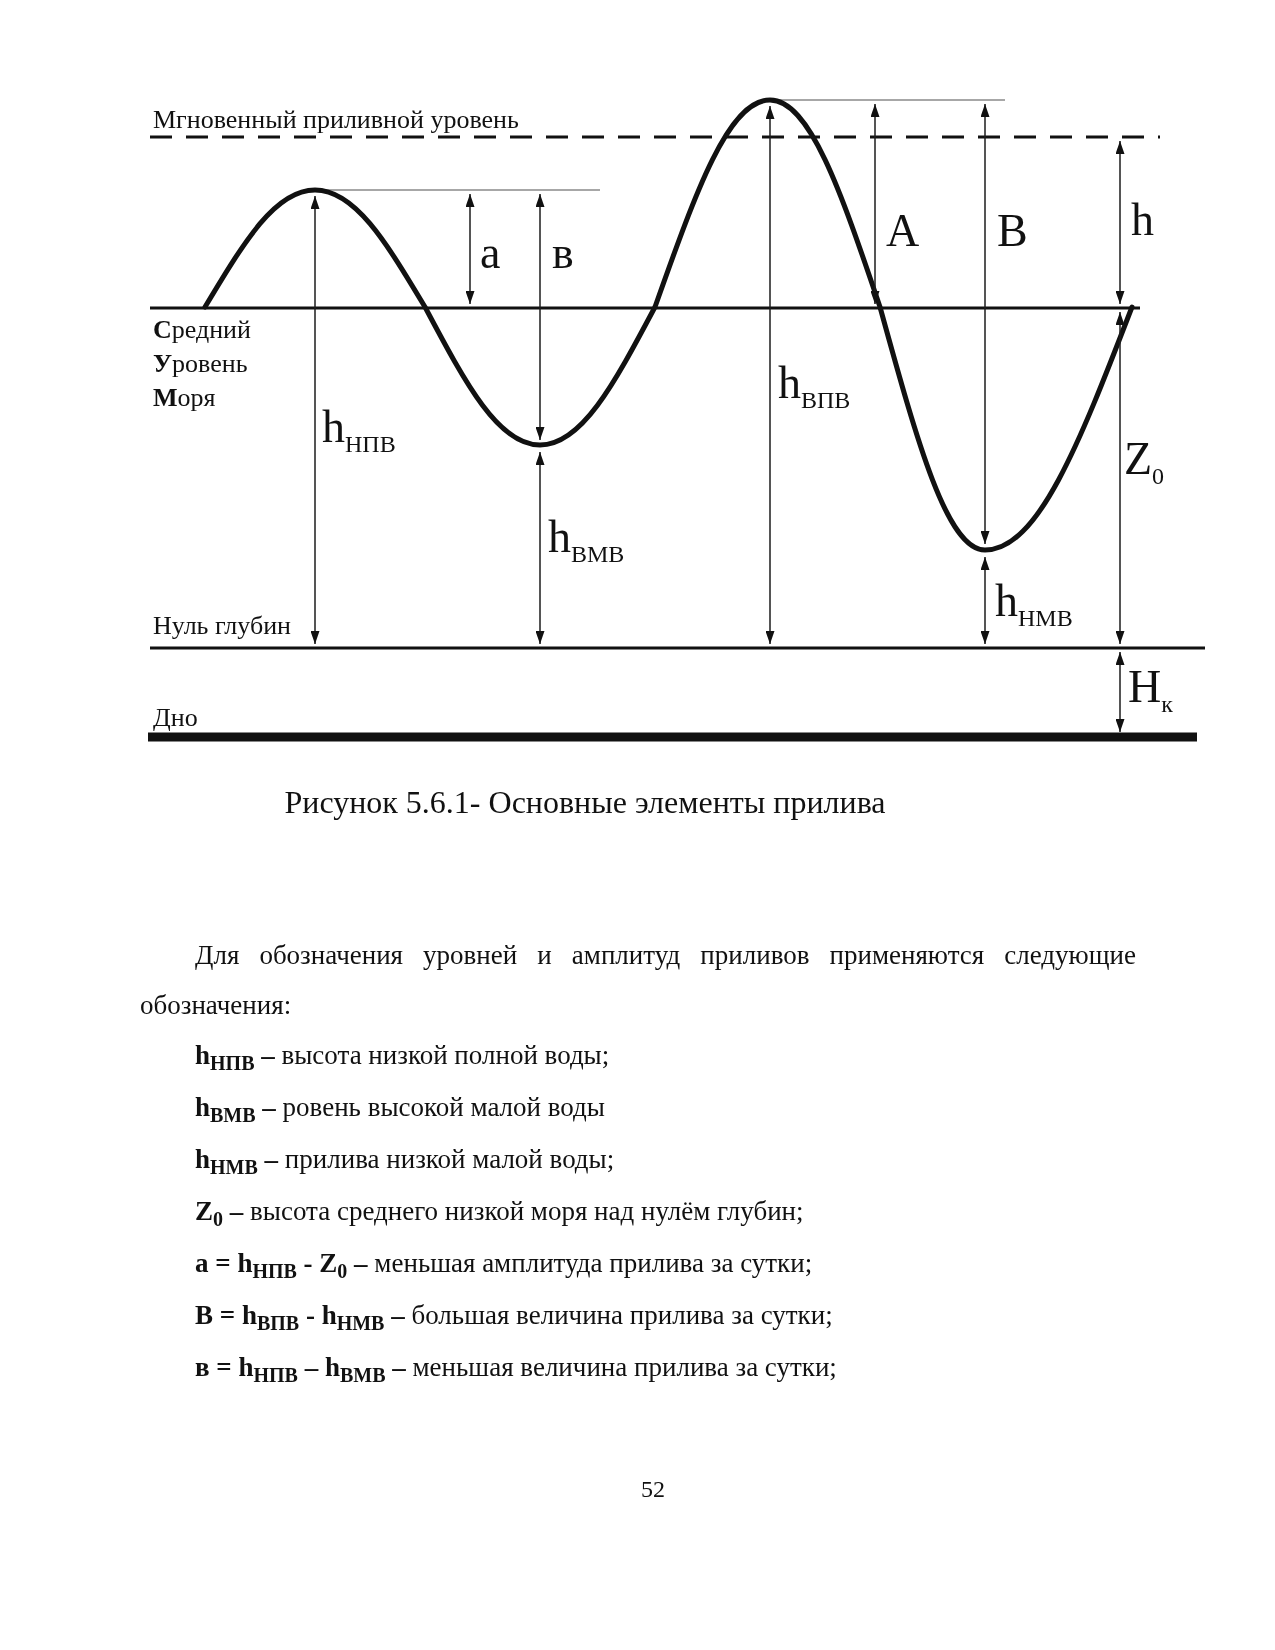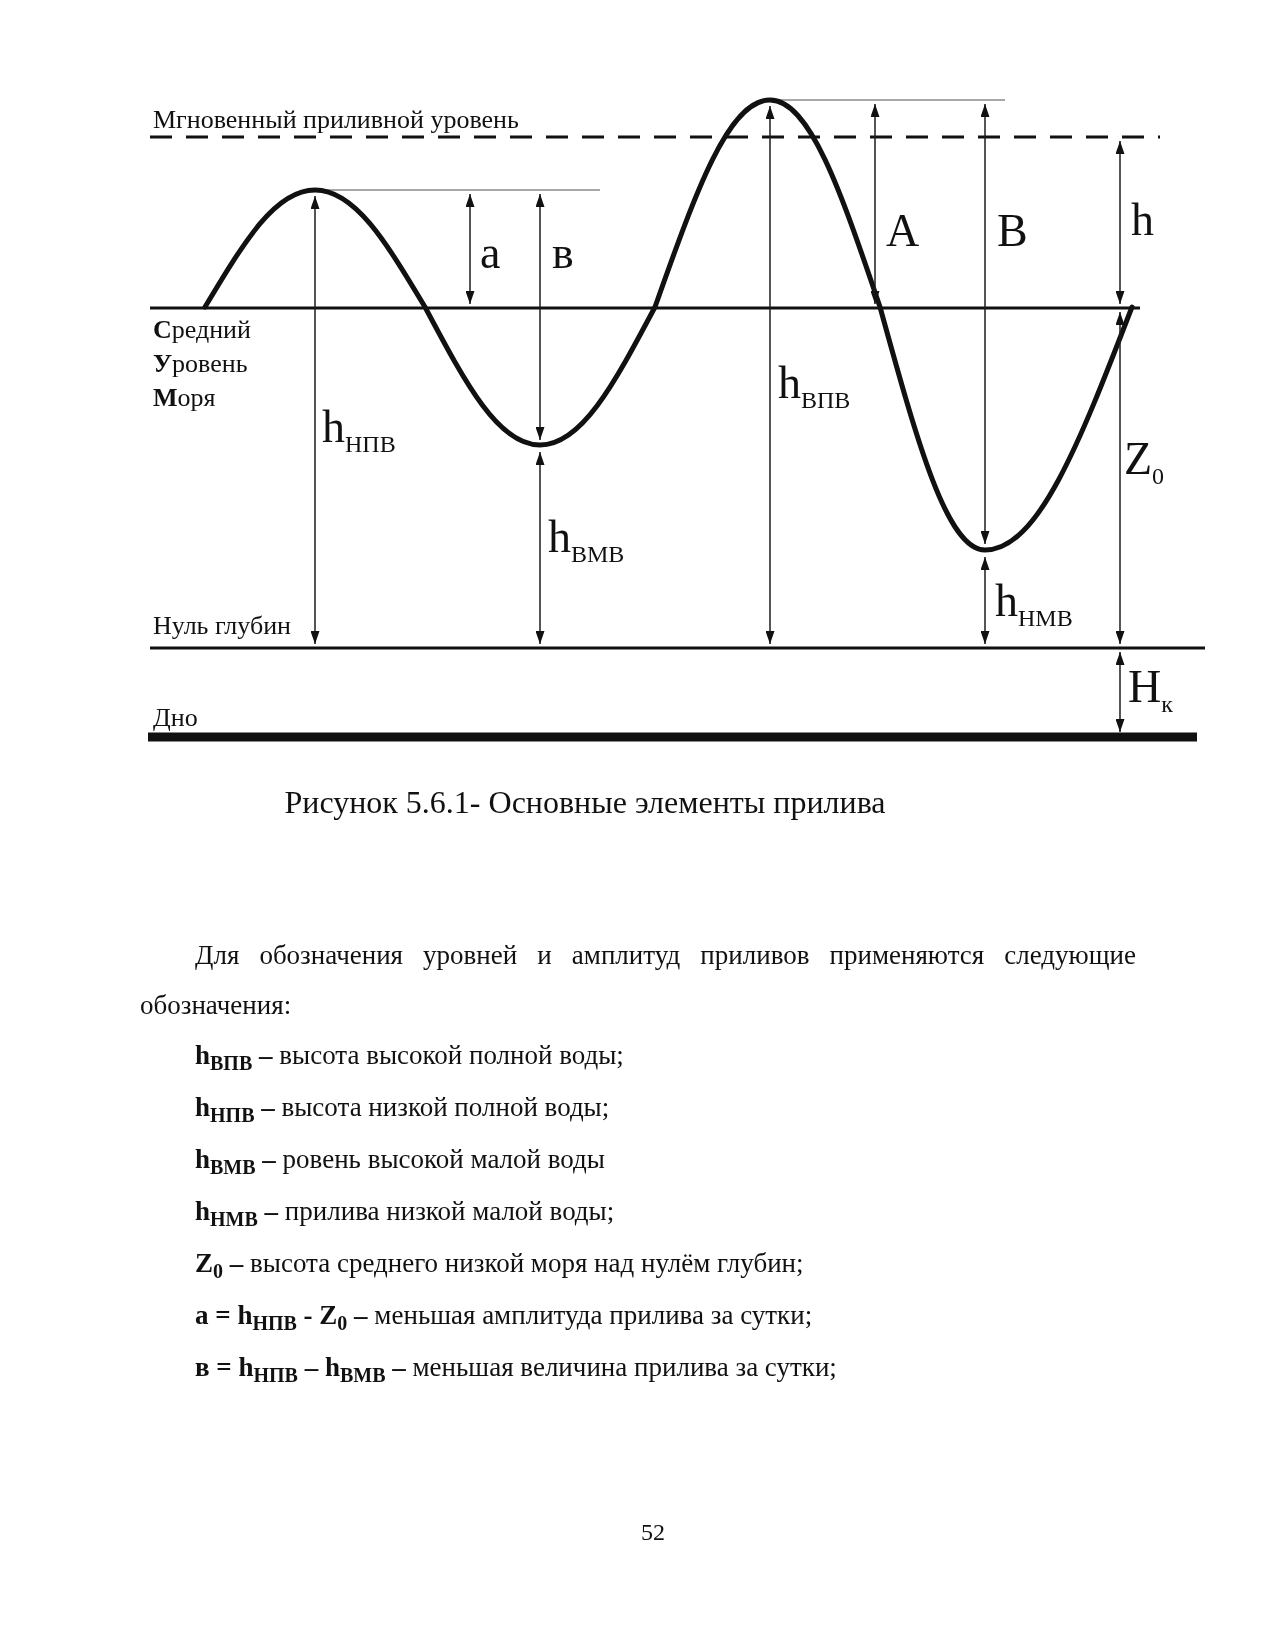--- a/index.html
+++ b/index.html
@@ -19,21 +19,21 @@
   
   .bodytext{left:140px;top:930px;width:996px;font-size:27px;line-height:50px;z-index:2;}
   .intro1{text-align:justify;text-align-last:justify;text-indent:55px;}
   .def-line{padding-left:55px;white-space:nowrap;}
   .seg-b{font-weight:bold;}
   .seg-sub{font-weight:bold;font-size:20px;position:relative;top:6px;}
   .seg-n{font-weight:normal;}
   
   .watermark{left:0;top:1440px;width:1275px;height:210px;z-index:1;}
   
-  .pagenum{left:638px;top:1519px;width:30px;text-align:center;font-size:24px;z-index:3;}
+  .pagenum{left:638px;top:1476px;width:30px;text-align:center;font-size:24px;z-index:3;}
 </style>
 </head>
 <body>
 
 <svg class="abs" style="left:0;top:0;z-index:2" width="1275" height="770" viewBox="0 0 1275 770">
   <defs>
     <marker id="ah" markerUnits="userSpaceOnUse" markerWidth="13" markerHeight="9" refX="13" refY="4.5" orient="auto-start-reverse">
       <path d="M0 0 L13 4.5 L0 9 Z" fill="#111"></path>
     </marker>
   </defs>
@@ -81,26 +81,26 @@
   <text class="biglabel" x="1124" y="474"><tspan>Z</tspan><tspan class="subt" dy="10">0</tspan></text>
   <text class="biglabel" x="1128" y="702"><tspan>Н</tspan><tspan class="subt" dy="10">к</tspan></text>
 </svg>
 
 <div class="abs caption">Рисунок 5.6.1- Основные элементы прилива</div>
 
 <div class="abs bodytext">
   <div class="intro1">Для обозначения уровней и амплитуд приливов применяются следующие</div>
   <div class="intro2">обозначения:</div>
   <div>
-      <div class="def-line"><span class="seg-b">h</span><span class="seg-sub">ВПВ</span><span class="seg-b"> – </span><span class="seg-n">высота высокой полной воды;</span></div>
       <div class="def-line"><span class="seg-b">h</span><span class="seg-sub">НПВ</span><span class="seg-b"> – </span><span class="seg-n">высота низкой полной воды;</span></div>
       <div class="def-line"><span class="seg-b">h</span><span class="seg-sub">ВМВ</span><span class="seg-b"> – </span><span class="seg-n">ровень высокой малой воды</span></div>
       <div class="def-line"><span class="seg-b">h</span><span class="seg-sub">НМВ</span><span class="seg-b"> – </span><span class="seg-n">прилива низкой малой воды;</span></div>
       <div class="def-line"><span class="seg-b">Z</span><span class="seg-sub">0</span><span class="seg-b"> – </span><span class="seg-n">высота среднего низкой моря над нулём глубин;</span></div>
       <div class="def-line"><span class="seg-b">a = h</span><span class="seg-sub">НПВ</span><span class="seg-b"> - Z</span><span class="seg-sub">0</span><span class="seg-b"> – </span><span class="seg-n">меньшая амплитуда прилива за сутки;</span></div>
+      <div class="def-line"><span class="seg-b">B = h</span><span class="seg-sub">ВПВ</span><span class="seg-b"> - h</span><span class="seg-sub">НМВ</span><span class="seg-b"> – </span><span class="seg-n">большая величина прилива за сутки;</span></div>
       <div class="def-line"><span class="seg-b">в = h</span><span class="seg-sub">НПВ</span><span class="seg-b"> – h</span><span class="seg-sub">ВМВ</span><span class="seg-b"> – </span><span class="seg-n">меньшая величина прилива за сутки;</span></div>
     </div>
 </div>
 
 <div class="abs watermark">
   
   
 </div>
 
 <div class="abs pagenum">52</div>

